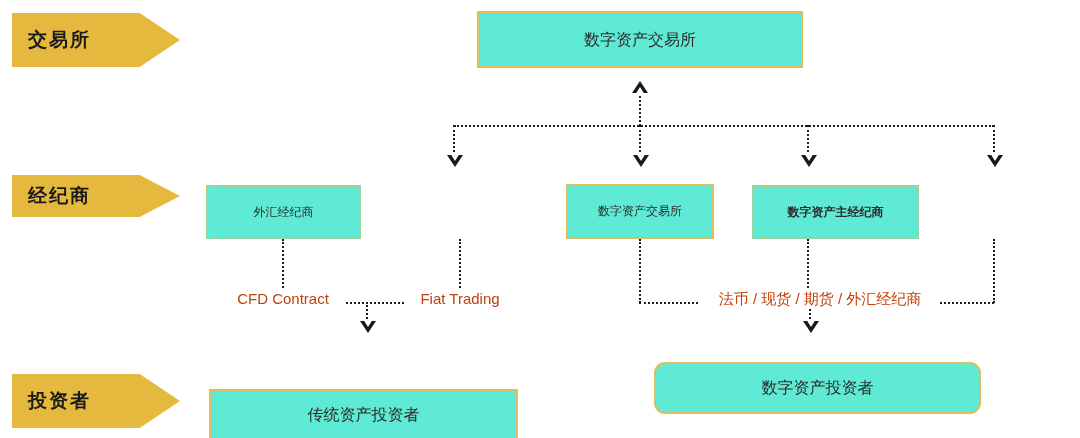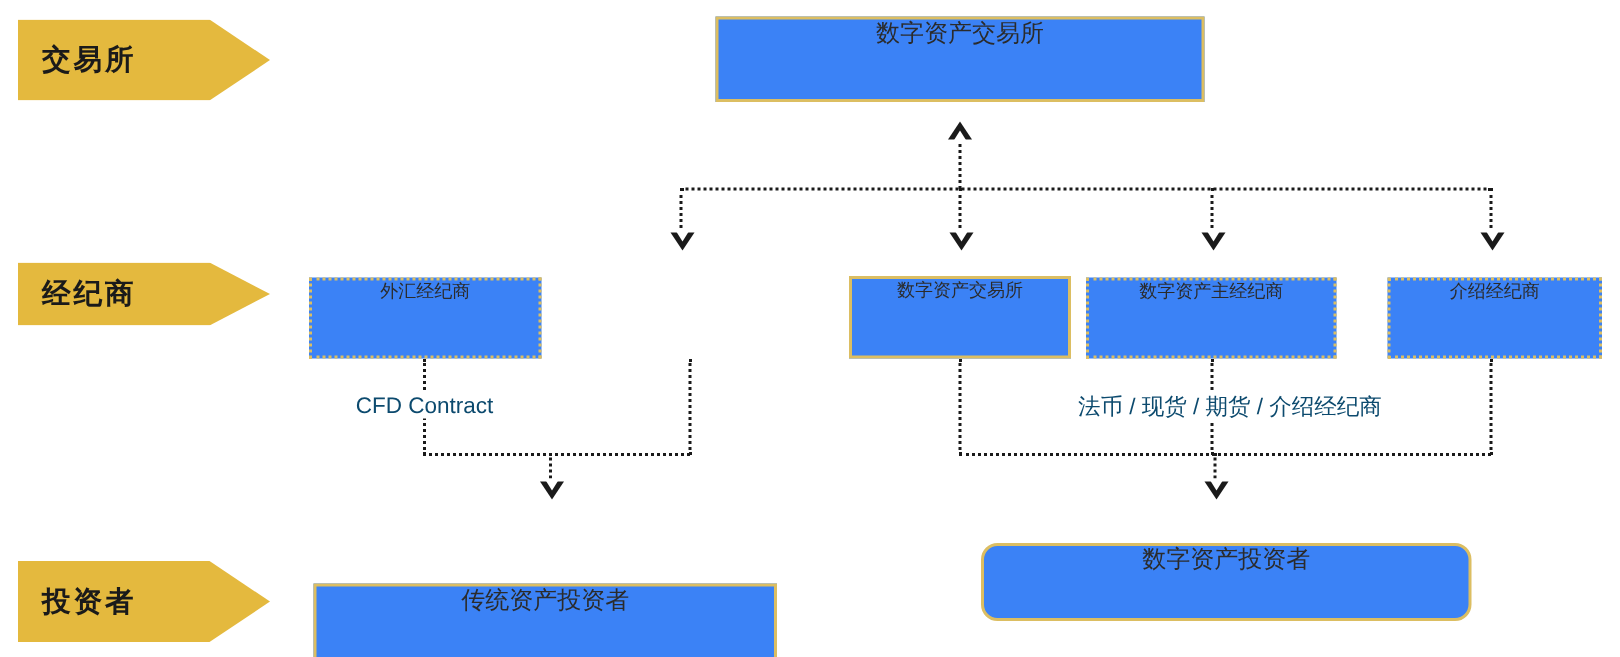--- a/index.html
+++ b/index.html
@@ -35,23 +35,23 @@
     color: #1a1a1a;
     letter-spacing: 2px;
     padding-left: 16px;
     white-space: nowrap;
   }
 
   
   .box {
     position: absolute;
     box-sizing: border-box;
-    background: #3b82f6;
+    background: #5eead4;
     display: flex;
-    align-items: flex-start;
+    align-items: center;
     justify-content: center;
     text-align: center;
   }
   .box-solid {
     border: 2px solid #DCBE62;
   }
   .box-dotted {
     border: 2px dotted #DCBE62;
   }
   .box-label {
@@ -61,26 +61,27 @@
     white-space: nowrap;
   }
   .box-label.lg {
     font-size: 16px;
   }
 
   
   .conn-text {
     position: absolute;
     font-size: 15px;
-    color: #0c4a6e;
+    color: #c2410c;
     background: #ffffff;
     white-space: nowrap;
     text-align: center;
     padding: 0 6px;
     box-sizing: border-box;
+    margin-top: 28px;
   }
 
   
   .vline {
     position: absolute;
     width: 0;
     border-left: 2px dotted #1a1a1a;
   }
   .hline {
     position: absolute;
@@ -164,45 +165,43 @@
 
   <div class="box box-dotted" style="left:206px; top:185px; width:155px; height:54px;">
     <span class="box-label">外汇经纪商</span>
   </div>
 
 
   <div class="box box-solid" style="left:566px; top:184px; width:148px; height:55px;">
     <span class="box-label">数字资产交易所</span>
   </div>
 
-  <div class="box box-dotted" style="left:724px; top:185px; width:167px; height:54px;">
+  <div class="box box-dotted" style="left:752px; top:185px; width:167px; height:54px;font-weight:bold;">
     <span class="box-label">数字资产主经纪商</span>
   </div>
 
-  <div class="box box-dotted" style="left:925px; top:185px; width:143px; height:54px;">
-    <span class="box-label">介绍经纪商</span>
-  </div>
 
   <div class="vline" style="left:282px; top:239px; height:64px;"></div>
   <div class="vline" style="left:459px; top:239px; height:64px;"></div>
   <div class="hline" style="left:282px; top:302px; width:178px;"></div>
   <div class="vline" style="left:366px; top:302px; height:20px;"></div>
   <div class="arrowhead arrow-down" style="left:360px; top:321px;"></div>
 
   <span class="conn-text" style="left:222px; top:262px; width:122px;">CFD Contract</span>
 
+  <span class="conn-text" style="left:404px; top:262px; width:112px;">Fiat Trading</span>
 
   <div class="vline" style="left:639px; top:239px; height:64px;"></div>
   <div class="vline" style="left:807px; top:239px; height:64px;"></div>
   <div class="vline" style="left:993px; top:239px; height:64px;"></div>
   <div class="hline" style="left:639px; top:302px; width:355px;"></div>
   <div class="vline" style="left:809px; top:302px; height:20px;"></div>
   <div class="arrowhead arrow-down" style="left:803px; top:321px;"></div>
 
-  <span class="conn-text" style="left:700px; top:262px; width:240px;">法币 / 现货 / 期货 / 介绍经纪商</span>
+  <span class="conn-text" style="left:700px; top:262px; width:240px;">法币 / 现货 / 期货 / 外汇经纪商</span>
 
   <div class="box box-solid" style="left:209px; top:362px; width:309px; height:52px;margin-top:27px;">
     <span class="box-label lg">传统资产投资者</span>
   </div>
 
   <div class="box box-solid" style="left:654px; top:362px; width:327px; height:52px;border-radius:11px;">
     <span class="box-label lg">数字资产投资者</span>
   </div>
 
 </div>

